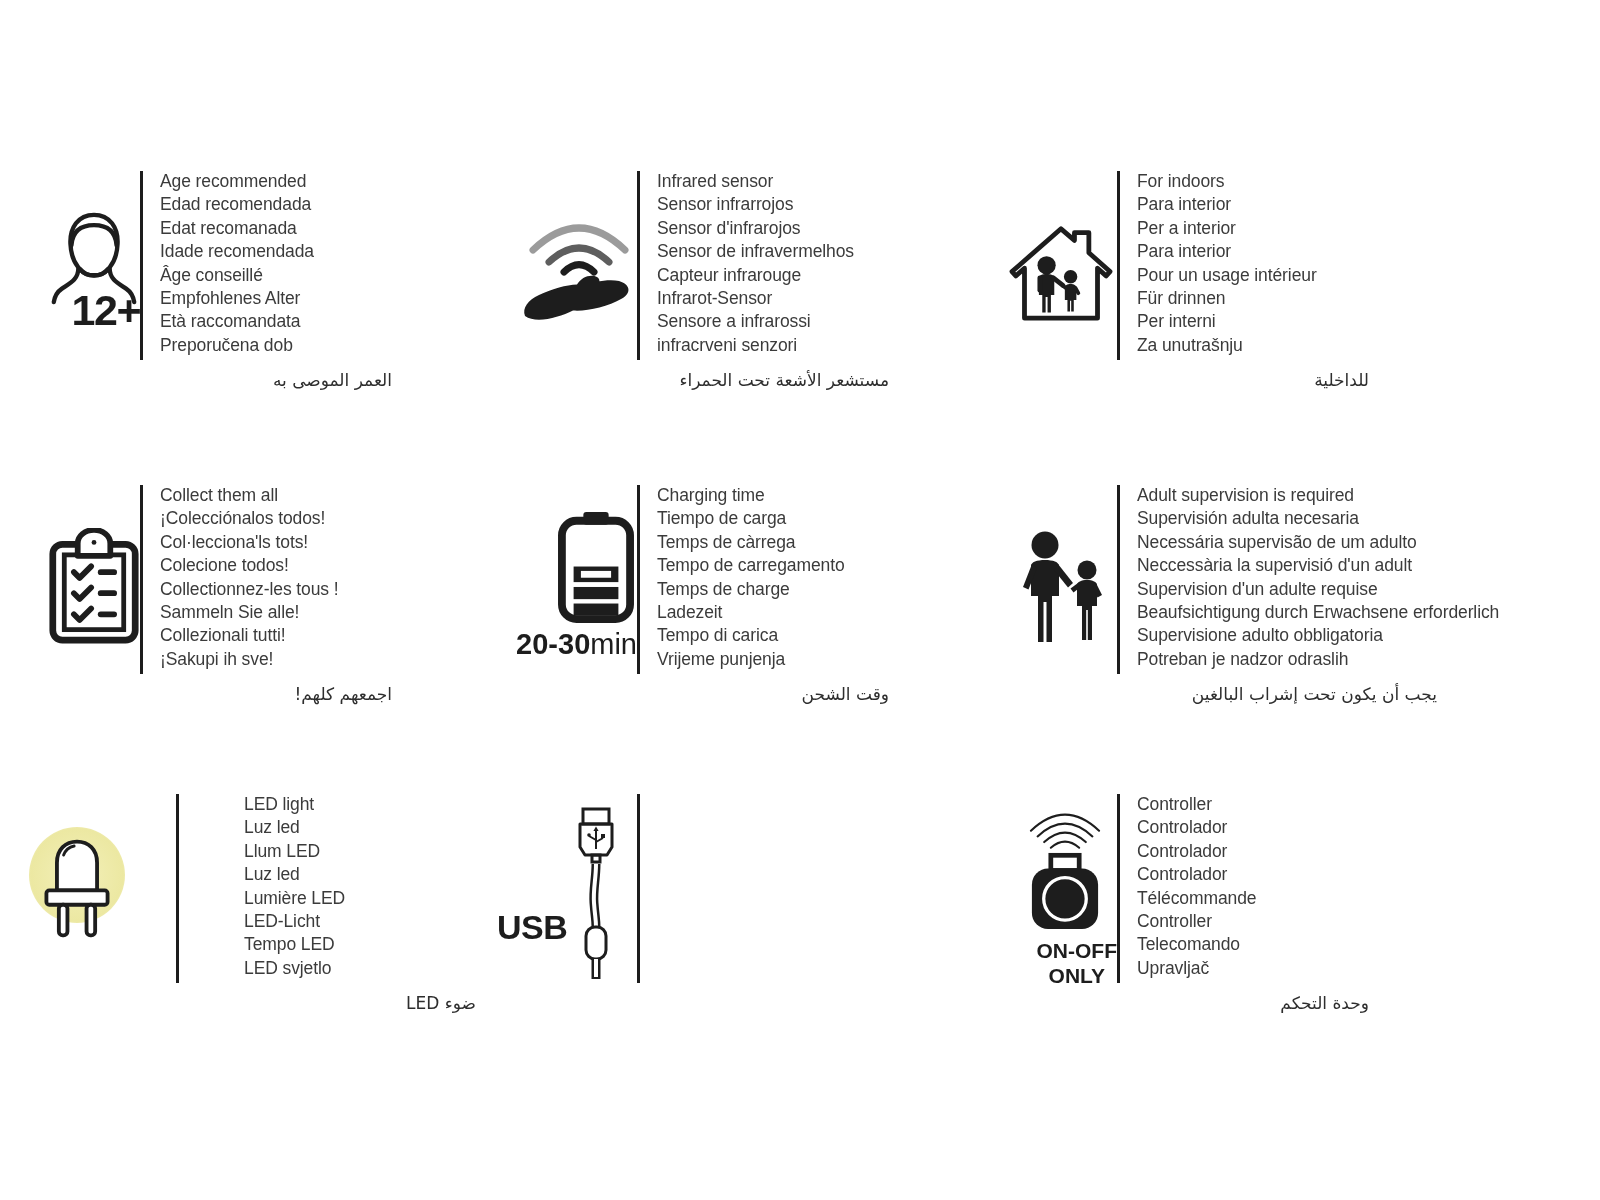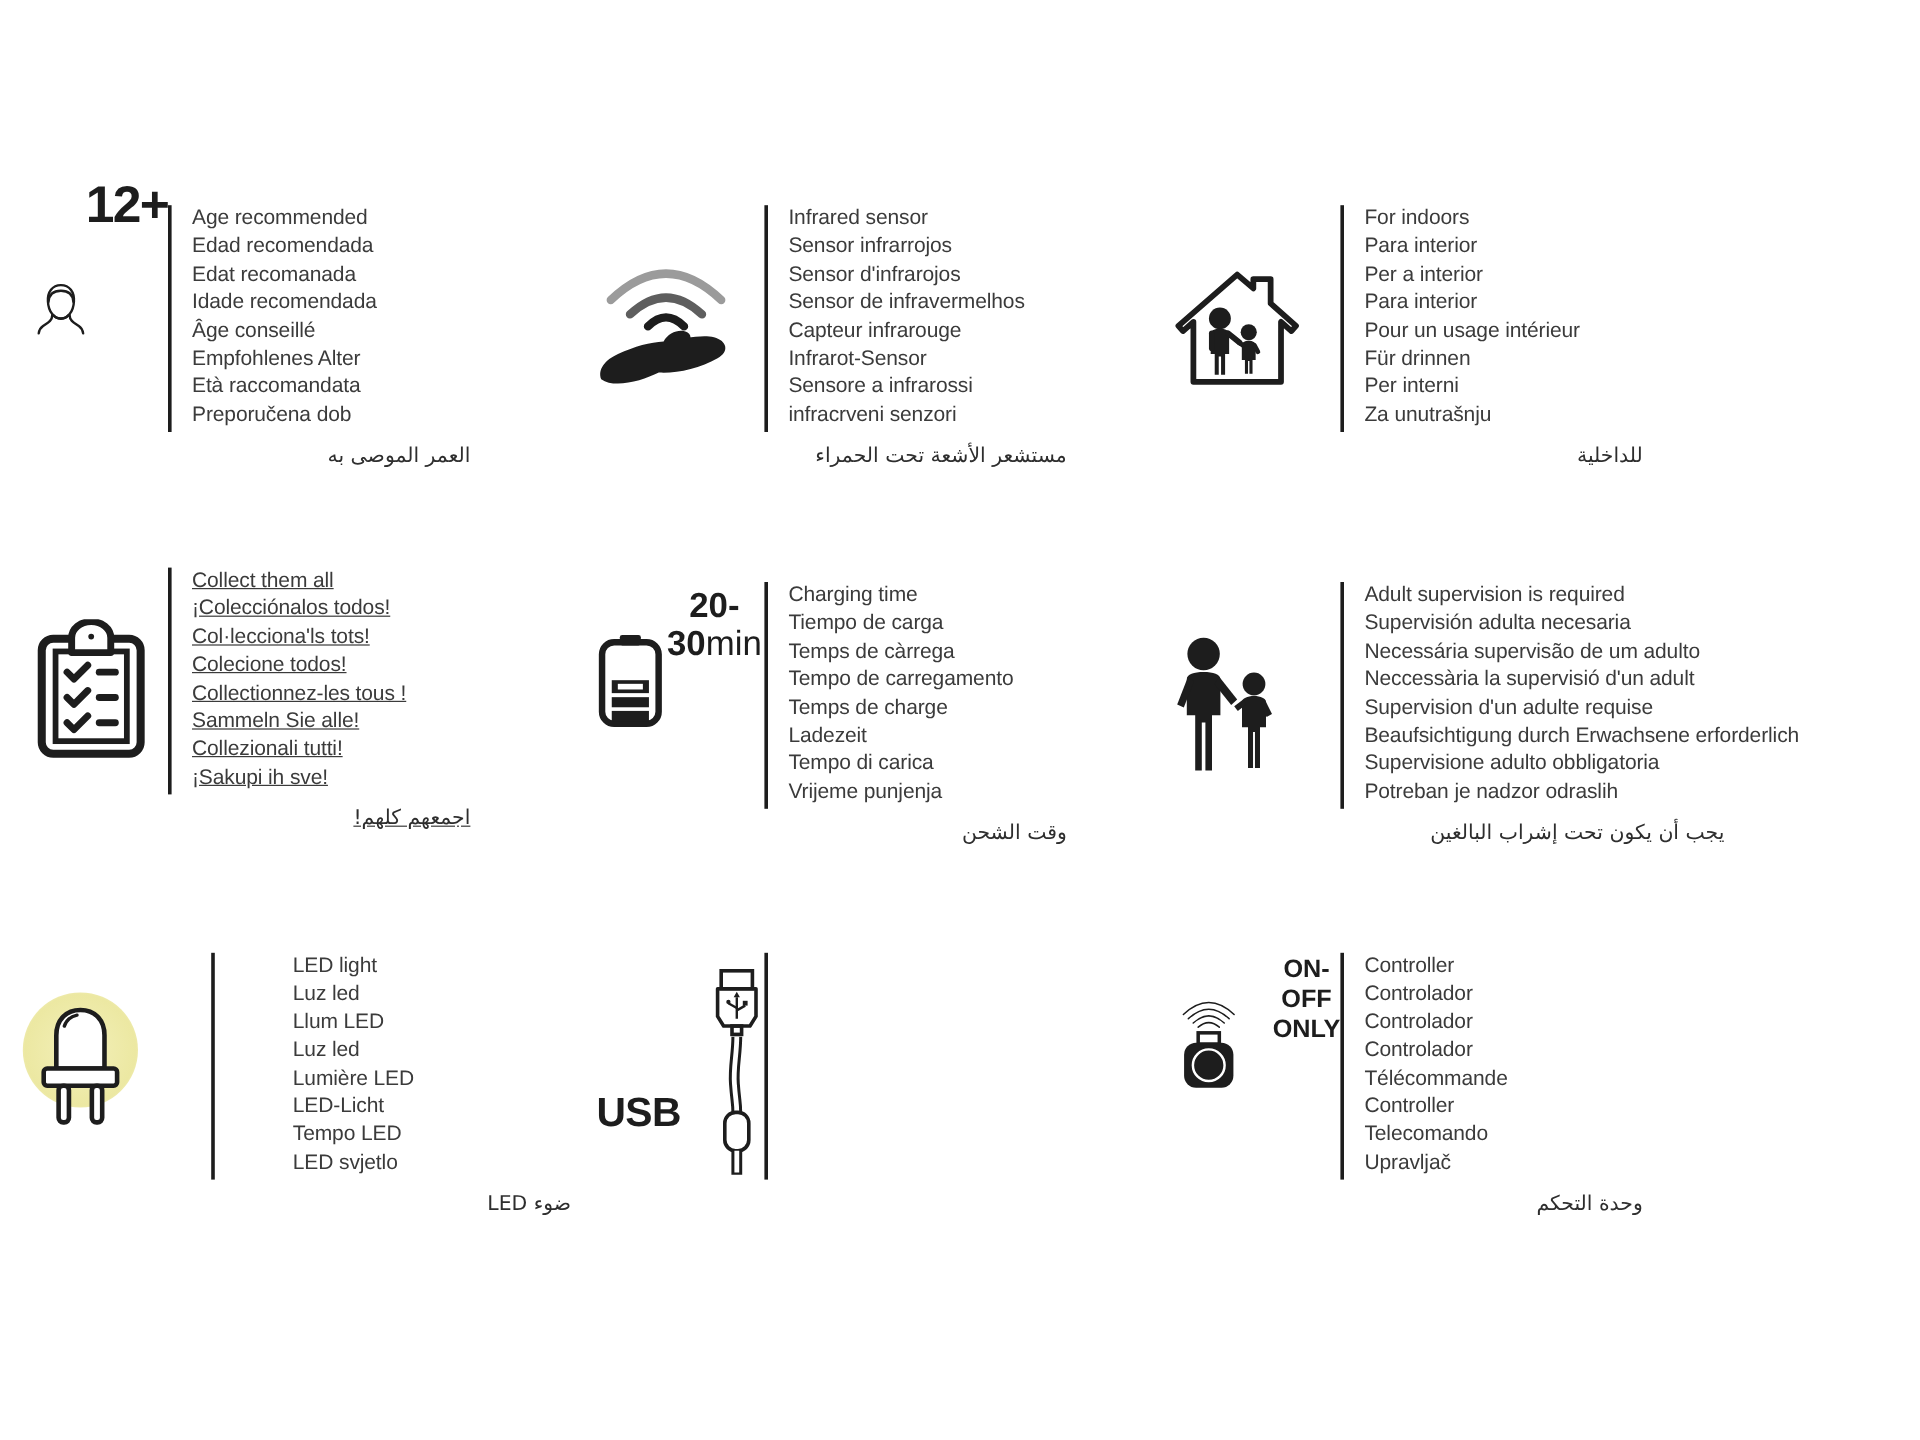--- a/index.html
+++ b/index.html
@@ -1,19 +1,19 @@
 <!DOCTYPE html>
 <html><head>
 <meta charset="utf-8">
 <style>
   html,body{margin:0;padding:0;background:#fff;}
   #page{position:relative;width:1600px;height:1200px;background:#ffffff;overflow:hidden;
         font-family:"Liberation Sans","DejaVu Sans",sans-serif;color:#3b3b3b;}
   .block{position:absolute;display:flex;align-items:flex-start;}
-  .icon-area{display:flex;flex-direction:row;align-items:flex-start;flex:0 0 auto;}
+  .icon-area{display:flex;flex-direction:column;align-items:flex-end;flex:0 0 auto;}
   .divider{flex:0 0 3px;width:3px;height:189px;background:#1d1d1d;margin-top:1px;}
   .text-area{padding-left:17px;}
   .lines .line{font-size:17.5px;line-height:23.4px;letter-spacing:-0.1px;color:#3b3b3b;white-space:nowrap;}
   .arabic{margin-top:12px;width:232px;text-align:right;font-size:17px;line-height:22px;
           font-family:"DejaVu Sans",sans-serif;color:#2e2e2e;direction:rtl;}
   .caption{color:#1d1d1d;font-weight:700;text-align:center;}
   
   .b1 .icon-area{width:110px;}
   .b1 svg{margin-top:35px;}
   .cap-age{font-size:43px;letter-spacing:-1.5px;margin-top:-20px;line-height:1;}
@@ -34,21 +34,21 @@
   
   .b6 .icon-area{width:142px;}
   .b6 svg{margin-top:46px;}
   
   .b7 .icon-area{width:110px;}
   .led-wrap{position:relative;width:100px;height:122px;margin-top:32px;}
   .led-glow{position:absolute;left:1px;top:2px;width:96px;height:96px;border-radius:50%;
             background:radial-gradient(circle,#f3f0ba 0%,#ece8a2 68%,rgba(236,232,162,0) 100%);}
   .led-wrap svg{position:absolute;left:6px;top:6px;}
   
-  .b8 .icon-area{width:140px;flex-direction:row;align-items:center;justify-content:space-between;}
+  .b8 .icon-area{width:140px;flex-direction:row;align-items:center;justify-content:flex-start;}
   .b8 .icon-area{margin-top:14px;}
   .cap-usb{font-size:34px;letter-spacing:-0.5px;margin-right:6px;margin-top:60px;}
   
   .b9 .icon-area{width:142px;}
   .b9 svg{margin-top:10px;}
   .cap-ctrl{font-size:21px;line-height:25px;margin-top:2px;margin-left:21px;}
 </style>
 </head>
 <body>
 
@@ -137,21 +137,21 @@
           <div class="line">Para interior</div>
           <div class="line">Pour un usage intérieur</div>
           <div class="line">Für drinnen</div>
           <div class="line">Per interni</div>
           <div class="line">Za unutrašnju</div>
         </div>
       <div class="arabic" dir="rtl">للداخلية</div>
     </div>
   </section>
 
-  <section class="block b4" style="left:30px;top:472px;text-decoration:underline;">
+  <section class="block b4" style="left:30px;top:484px;">
     <div class="icon-area">
       <svg width="92" height="117" viewBox="0 0 96 122">
         <rect x="5" y="17" width="86" height="100" rx="10" fill="none" stroke="#1d1d1d" stroke-width="7"></rect>
         <rect x="17" y="28" width="62" height="78" fill="none" stroke="#1d1d1d" stroke-width="5"></rect>
         <path d="M31,29 L31,16 A17,14 0 0 1 65,16 L65,29 Z" fill="#ffffff" stroke="#1d1d1d" stroke-width="6" stroke-linejoin="round"></path>
         <circle cx="48" cy="15" r="2.5" fill="#1d1d1d"></circle>
         <g fill="none" stroke="#1d1d1d" stroke-width="6" stroke-linecap="round" stroke-linejoin="round">
           <path d="M27,46 L33,52 L45,40"></path>
           <path d="M27,68 L33,74 L45,62"></path>
           <path d="M27,90 L33,96 L45,84"></path>

